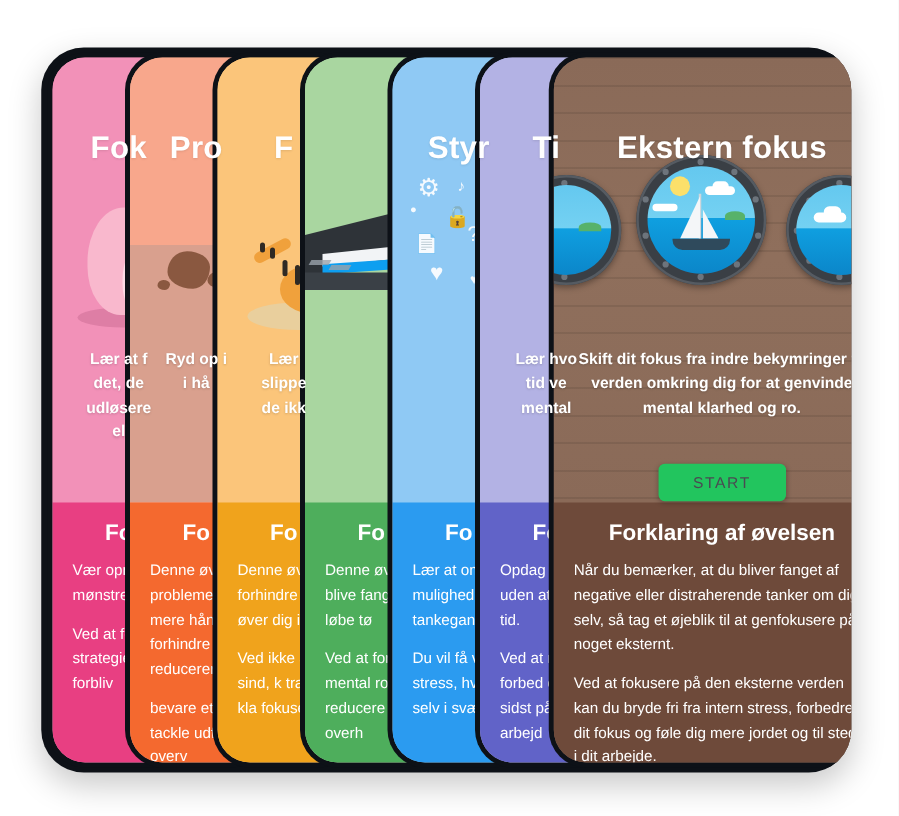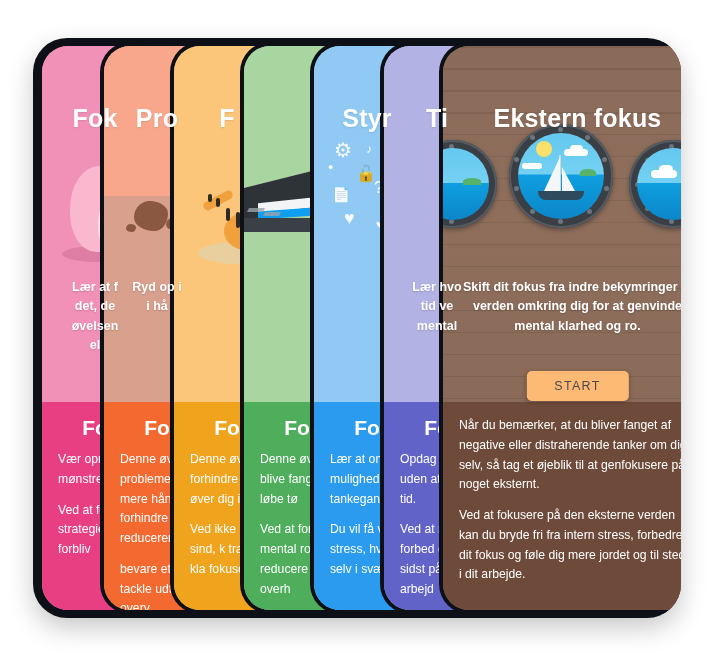--- a/index.html
+++ b/index.html
@@ -82,21 +82,21 @@
     z-index: 6;
     white-space: pre-line;
     text-shadow: 0 1px 2px rgba(0,0,0,0.18);
   }
 
   .card .start-btn {
     position: absolute;
     left: 50%;
     transform: translateX(-50%);
     top: 325px;
-    background: #fdba74;
+    background: #22c55e;
     color: #4a4a52;
     border: none;
     border-radius: 5px;
     padding: 8px 28px;
     font-size: 12.5px;
     font-family: "Liberation Sans", sans-serif;
     letter-spacing: 1.3px;
     z-index: 8;
     cursor: pointer;
     box-shadow: 0 1px 4px rgba(0,0,0,0.25);
@@ -109,21 +109,21 @@
     bottom: 0;
     padding: 14px 16px 0 16px;
     box-sizing: border-box;
     overflow: hidden;
   }
 
   .card .info h3 {
     margin: 0 0 10px 0;
     text-align: center;
     color: #ffffff;
-    font-size: 21px;
+    font-size: 18px;
     font-weight: bold;
     white-space: nowrap;
   }
 
   .card .info p {
     margin: 0 0 11px 0;
     color: #ffffff;
     font-size: 12.2px;
     line-height: 1.62;
   }
@@ -204,21 +204,21 @@
             <div class="eleph-shadow" style="left:20px; top:200px; width:74px; height:16px;"></div>
             <div class="eleph-body" style="left:28px; top:120px; width:58px; height:86px;"></div>
             <div class="eleph-body" style="left:56px; top:150px; width:30px; height:56px; background:#fddbe6;"></div>
             <div class="bubble" style="left:66px; top:186px; width:16px; height:16px; background:#ffffff;"></div>
             <div class="bubble" style="left:74px; top:205px; width:11px; height:11px; background:#ffffff;"></div>
           </div>
         </div>
         <div class="card-title">Fok</div>
         <div class="card-tagline">Lær at f
 det, de
-øvelsen
+udløsere
 el</div>
         <div class="info" style="background: rgb(232, 63, 130);">
           <h3>Fo</h3>
           <p>Vær opma
 mønstre,</p>
           <p>Ved at fo
 strategier
 og forbliv</p>
         </div>
       </div>
@@ -257,20 +257,23 @@
             <div class="tig-tail" style="left:28px; top:150px; width:32px; height:9px; transform:rotate(-28deg);"></div>
             <div class="tig-stripe" style="left:34px; top:148px; width:4px; height:8px;"></div>
             <div class="tig-stripe" style="left:42px; top:152px; width:4px; height:9px;"></div>
             <div class="tig-stripe" style="left:52px; top:162px; width:4px; height:13px;"></div>
             <div class="tig-stripe" style="left:62px; top:166px; width:4px; height:16px;"></div>
             <div class="tig-stripe" style="left:72px; top:167px; width:4px; height:17px;"></div>
             <div class="tig-stripe" style="left:82px; top:168px; width:4px; height:15px;"></div>
           </div>
         </div>
         <div class="card-title">F</div>
+        <div class="card-tagline">Lær
+slippe
+de ikk</div>
         <div class="info" style="background: rgb(240, 163, 28);">
           <h3>Fo</h3>
           <p>Denne øv
 forhindre
 øver dig i</p>
           <p>Ved ikke a
 dit sind, k
 træffe kla
 fokuseret</p>
         </div>
@@ -396,20 +399,21 @@
               <div class="cloud" style="left:14px; top:22px; width:26px; height:8px;"></div>
               <div class="cloud" style="left:22px; top:17px; width:14px; height:9px;"></div>
             </div>
           </div>
         </div>
 
         <div class="card-title">Ekstern fokus</div>
         <div class="card-tagline">Skift dit fokus fra indre bekymringer til verden omkring dig for at genvinde mental klarhed og ro.</div>
         <button class="start-btn">START</button>
         <div class="info" style="background: rgb(110, 74, 58);">
+          <h3>Forklaring af øvelsen</h3>
           <p>Når du bemærker, at du bliver fanget af negative eller distraherende tanker om dig selv, så tag et øjeblik til at genfokusere på noget eksternt.</p>
           <p>Ved at fokusere på den eksterne verden kan du bryde fri fra intern stress, forbedre dit fokus og føle dig mere jordet og til stede i dit arbejde.</p>
         </div>
       </div>
 
     </div>
   </div>
 </div>
 
 </body></html>

